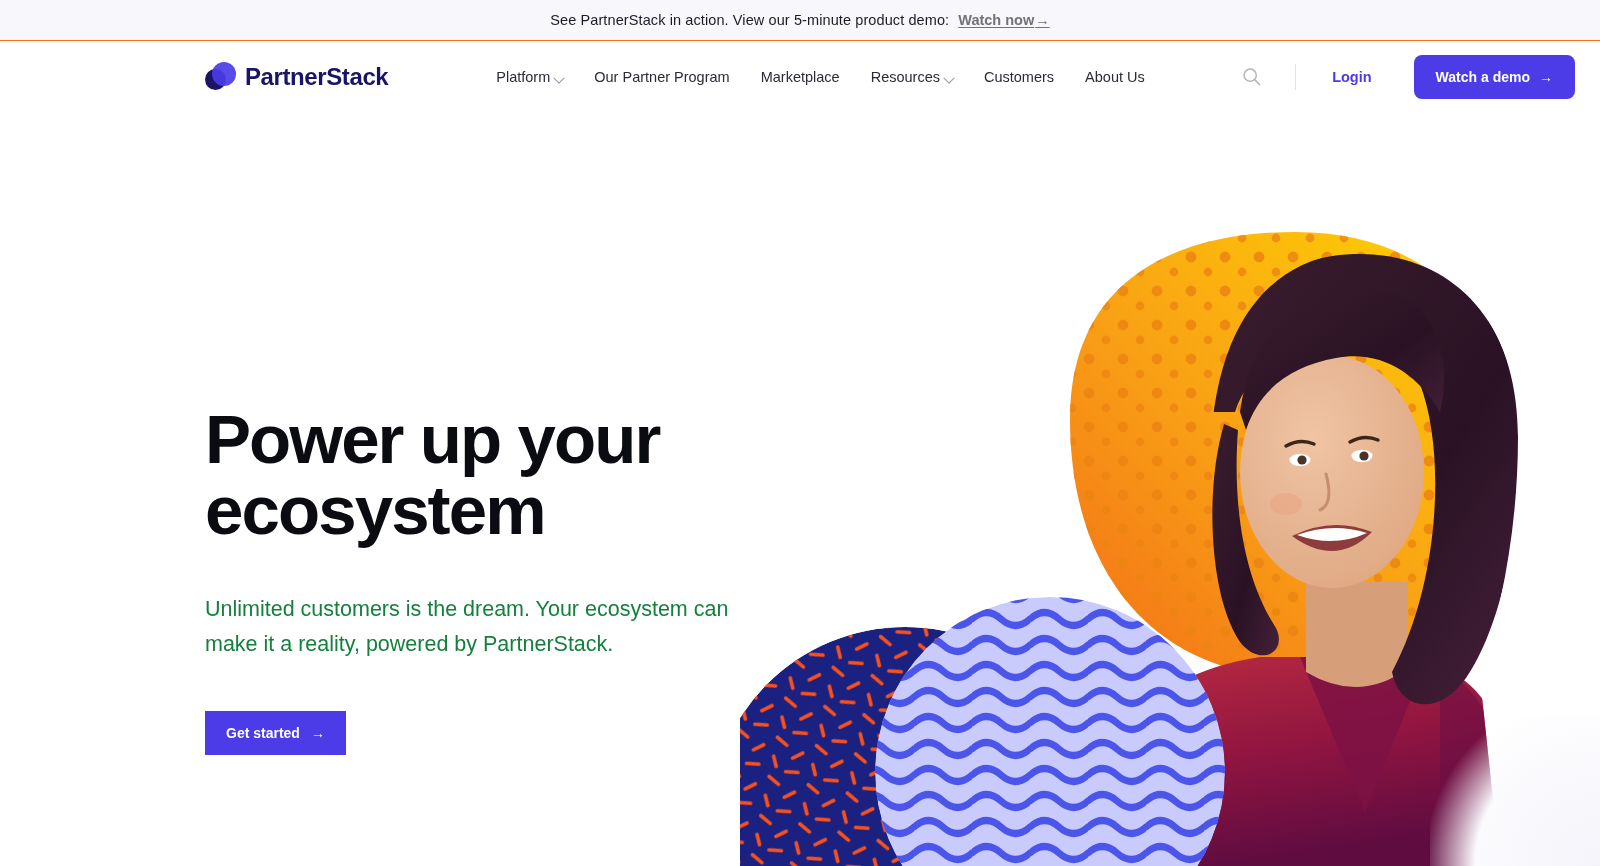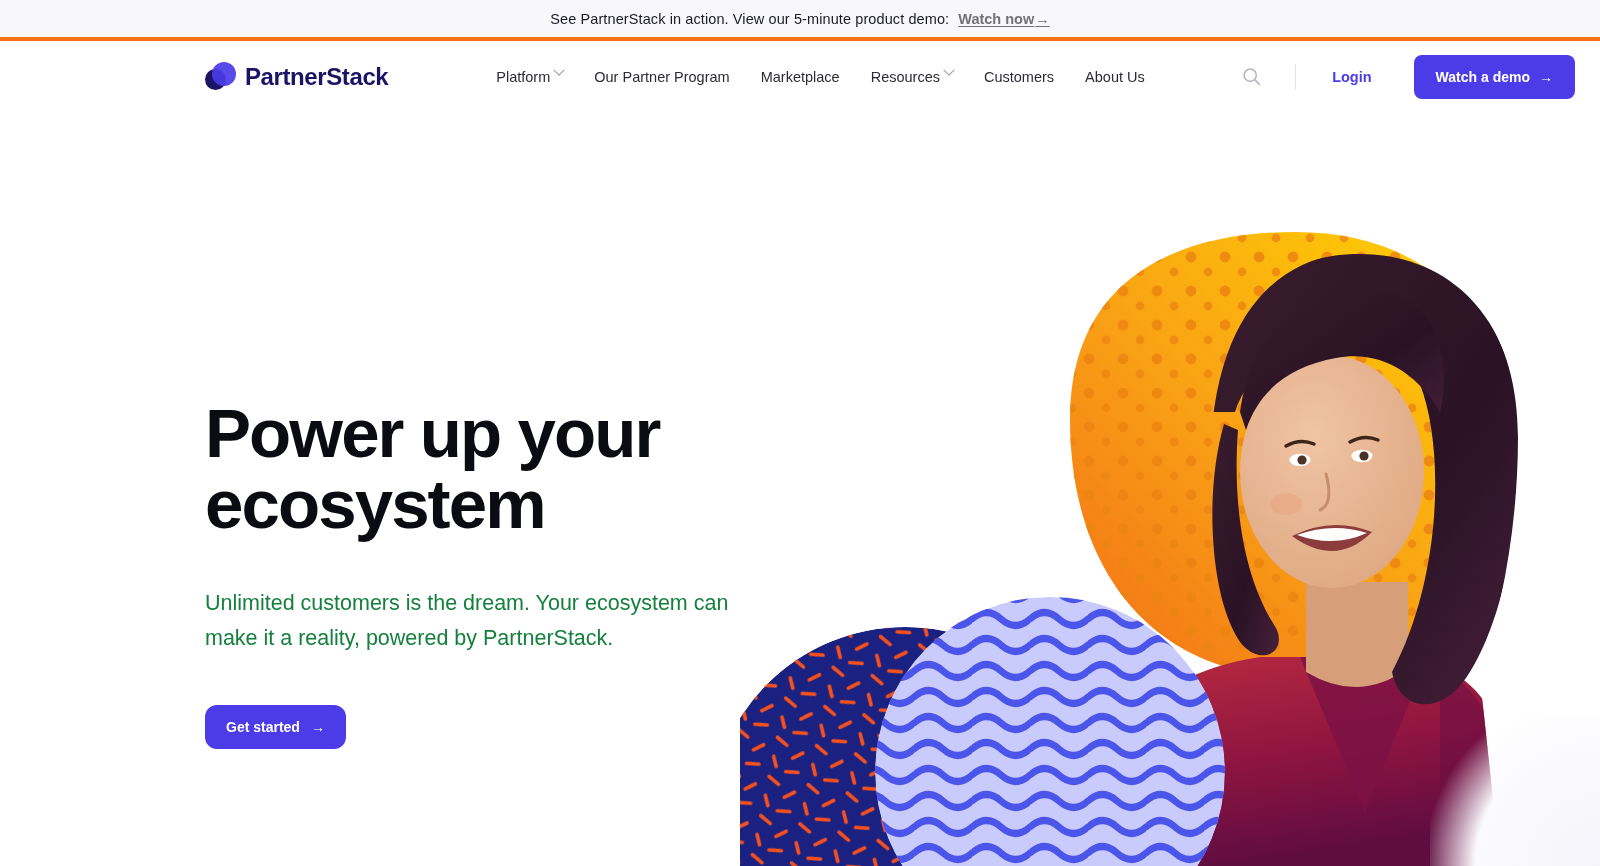--- a/index.html
+++ b/index.html
@@ -8,21 +8,21 @@
     font-family:"Liberation Sans", sans-serif;
     background:#ffffff;
     overflow:hidden;
     position:relative;
   }
 
   
   .banner {
     height:41px;
     background:#f7f7fc;
-    border-bottom:4px solid #f97316;
+    border-bottom:1px solid #f97316;
     display:flex;
     align-items:center;
     justify-content:center;
     gap:9px;
   }
   .banner-text {
     font-size:14.5px;
     color:#1c1c28;
     letter-spacing:.1px;
   }
@@ -63,21 +63,21 @@
   .logo-text {
     font-size:24px; font-weight:700; color:#1b1464; letter-spacing:-.4px;
   }
 
   .nav {
     display:flex; align-items:center; gap:31px;
     margin-left:108px;
   }
   .nav-item {
     font-size:14.5px; color:#2b2b38; cursor:pointer;
-    display:flex; align-items:flex-start; gap:5px; white-space:nowrap;
+    display:flex; align-items:flex-end; gap:5px; white-space:nowrap;
   }
   .chev {
     width:8px; height:8px; border-right:1.3px solid #9a9aa8;
     border-bottom:1.3px solid #9a9aa8; transform:rotate(45deg) translate(-2px,-2px);
   }
 
   .header-right {
     margin-left:auto; display:flex; align-items:center; gap:14px;
   }
   .search-btn {
@@ -93,33 +93,33 @@
     background:#4b3ce8; color:#fff; font-size:14px; font-weight:700;
     border:none; border-radius:8px; height:44px; padding:0 22px;
     display:flex; align-items:center; gap:9px; cursor:pointer;
     white-space:nowrap;
   }
 
   
   .hero { position:relative; height:754px; }
 
   .hero-copy {
-    position:absolute; left:205px; top:286px; width:620px; z-index:20;
+    position:absolute; left:205px; top:292px; width:620px; z-index:20;
   }
   .hero-title {
     font-size:69px; line-height:1.03; font-weight:700; color:#0b0b12;
     letter-spacing:-1.9px;
   }
   .hero-sub {
     margin-top:46px; font-size:21.5px; line-height:1.62; color:#15803d;
     max-width:560px; font-weight:400;
   }
   .cta-btn {
     margin-top:49px; background:#4b3ce8; color:#fff; font-size:14px;
-    font-weight:700; border:none; border-radius:12px; height:44px;
+    font-weight:700; border:none; border-radius:0; height:44px;
     padding:0 21px; display:inline-flex; align-items:center; gap:11px;
     cursor:pointer;
   }
 
   
   .hero-art {
     position:absolute; right:0; top:0; width:860px; height:754px;
     pointer-events:none;
   }
   .art-svg { position:absolute; inset:0; width:100%; height:100%; }

